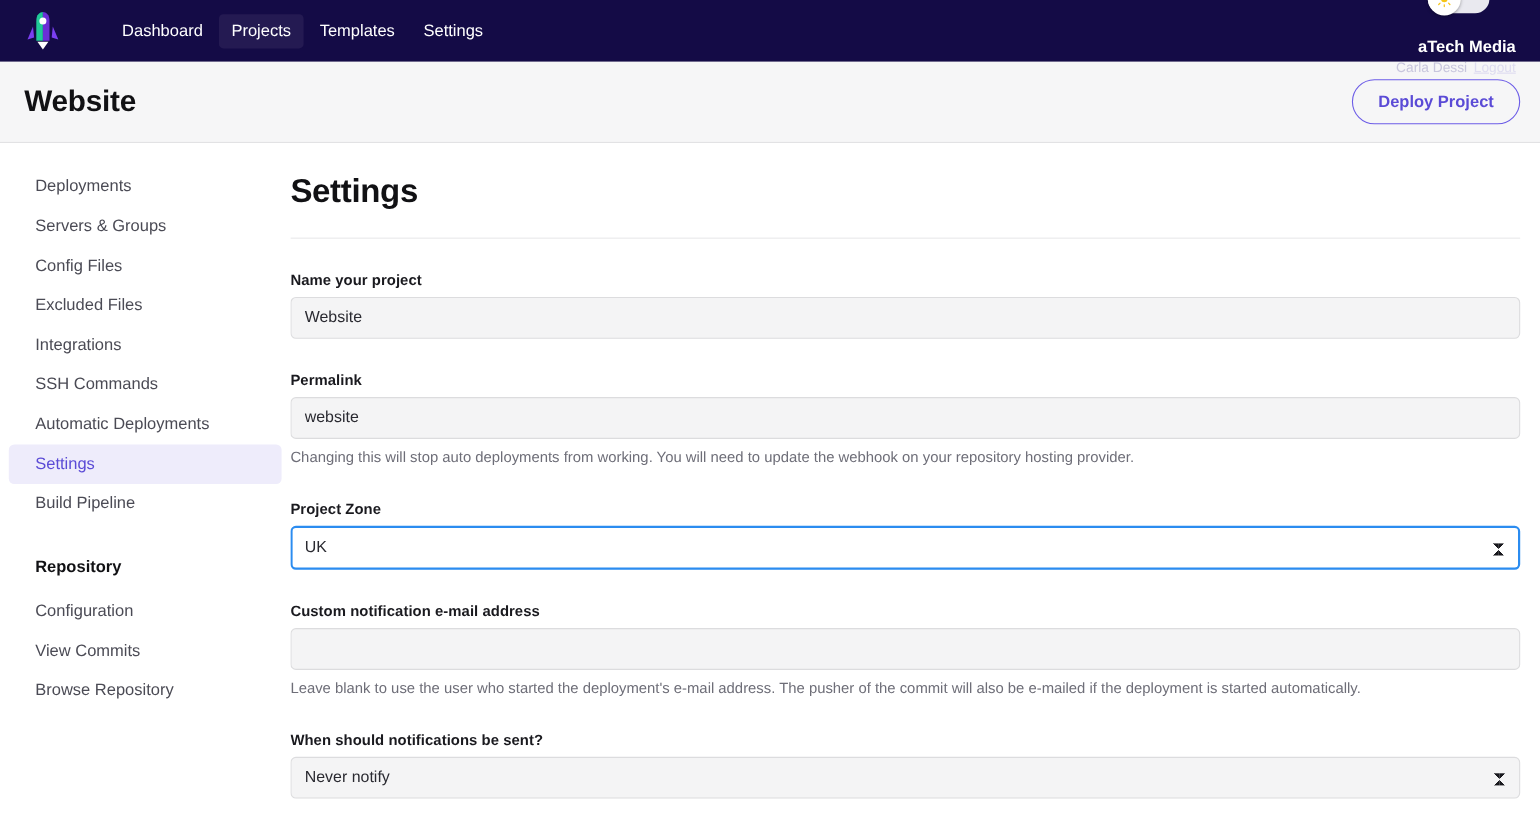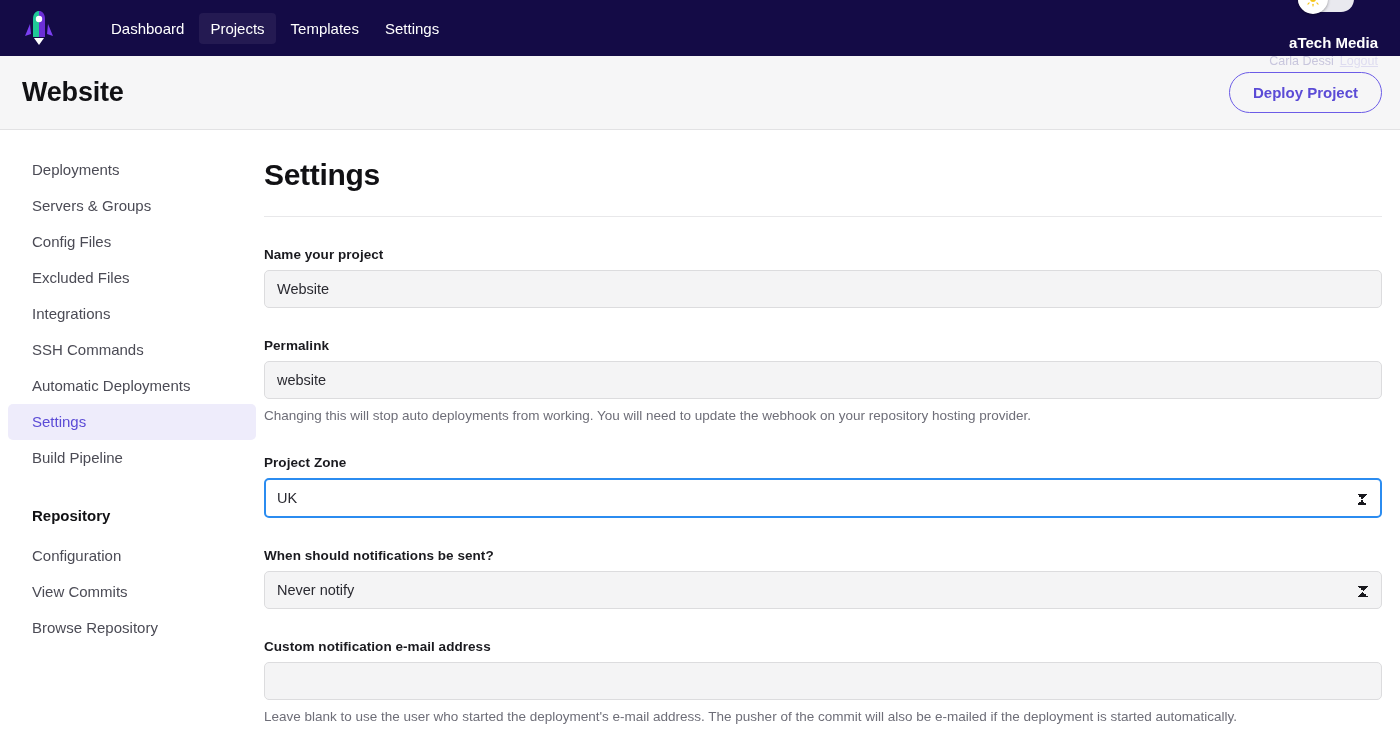--- a/index.html
+++ b/index.html
@@ -321,26 +321,26 @@
     </div>
 
     <div class="field">
       <label class="field-label">Project Zone</label>
       <div class="field-select focused" style="display:flex;align-items:center;">
         <span>UK</span>
       </div>
     </div>
 
     <div class="field">
+      <label class="field-label">Custom notification e-mail address</label>
+      <input class="field-input" type="text" value="" style="">
+      <div class="field-help">Leave blank to use the user who started the deployment's e-mail address. The pusher of the commit will also be e-mailed if the deployment is started automatically.</div>
+    </div>
+
+    <div class="field">
       <label class="field-label">When should notifications be sent?</label>
       <div class="field-select" style="display:flex;align-items:center;">
         <span>Never notify</span>
       </div>
     </div>
 
-    <div class="field">
-      <label class="field-label">Custom notification e-mail address</label>
-      <input class="field-input" type="text" value="" style="">
-      <div class="field-help">Leave blank to use the user who started the deployment's e-mail address. The pusher of the commit will also be e-mailed if the deployment is started automatically.</div>
-    </div>
-
   </div>
 </div>
 
 </body></html>

